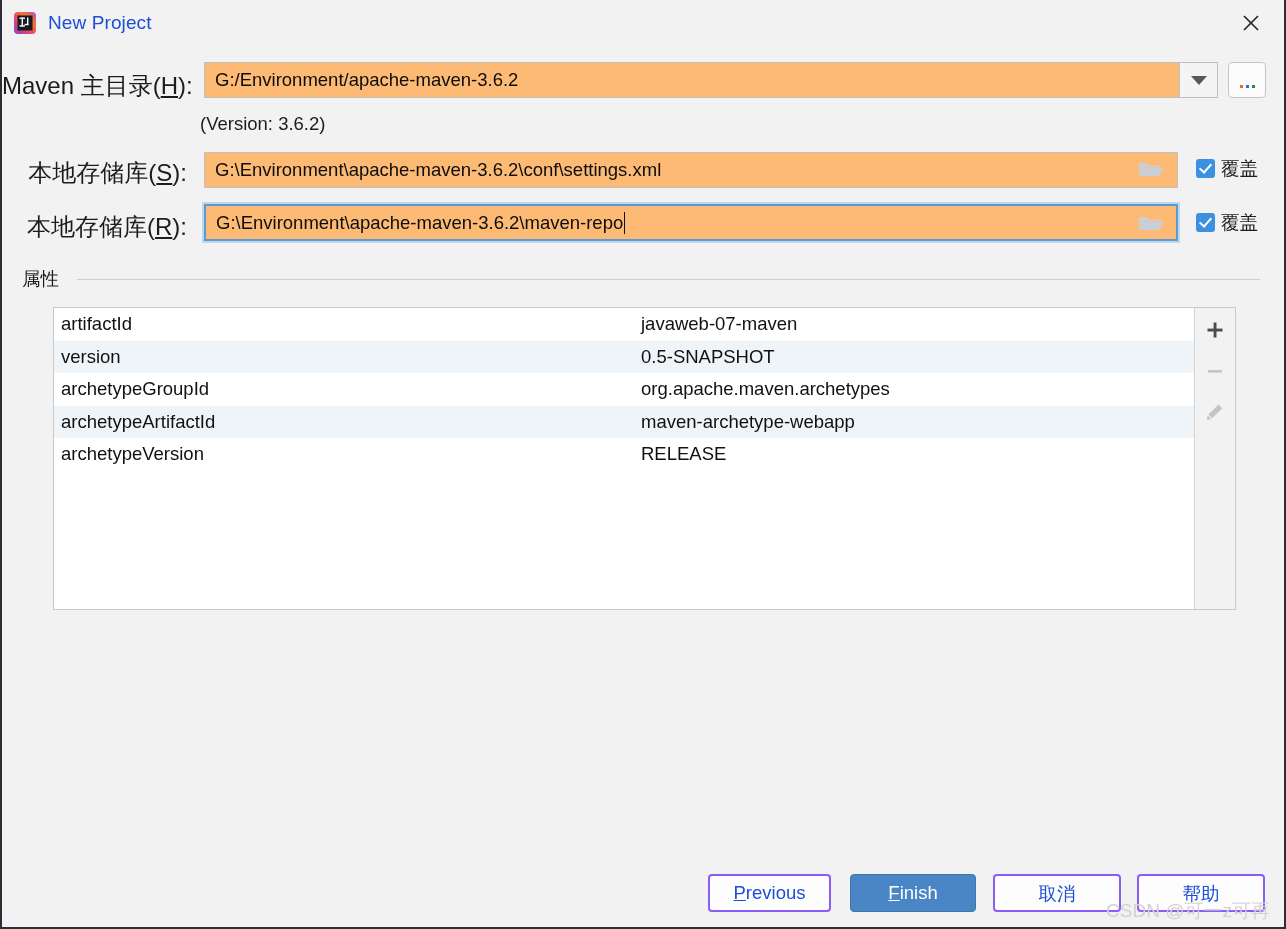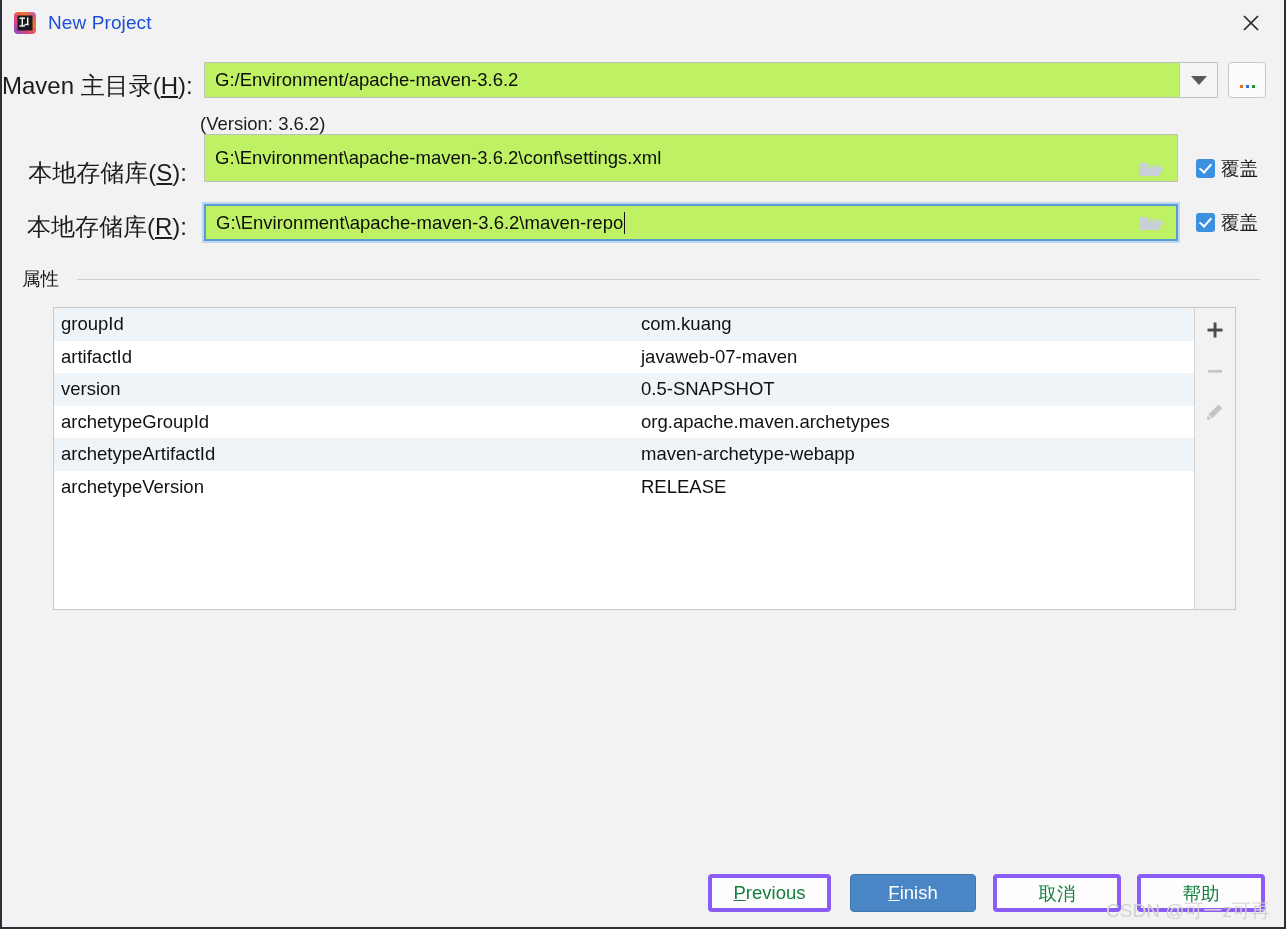--- a/index.html
+++ b/index.html
@@ -61,21 +61,21 @@
     text-align: right;
     font-size: 24px;
     color: #1c1c1c;
     white-space: nowrap;
   }
   .mn { text-decoration: underline; }
 
   .field {
     position: absolute;
     box-sizing: border-box;
-    background: #bef264;
+    background: #fdba74;
     border: 1px solid #c0c0c0;
     display: flex;
     align-items: center;
     font-size: 18.5px;
     color: #0d0d0d;
     padding-left: 10px;
     overflow: hidden;
     white-space: nowrap;
   }
   .field.focused {
@@ -233,27 +233,27 @@
     left: 0; top: 862px;
     width: 100%;
     height: 1px;
     background: #f2f2f2;
   }
   .btn {
     position: absolute;
     box-sizing: border-box;
     height: 38px;
     background: #fdfdfd;
-    border: 4px solid #8b5cf6;
+    border: 2px solid #8b5cf6;
     border-radius: 4px;
     display: flex;
     align-items: center;
     justify-content: center;
     font-size: 18.5px;
-    color: #15803d;
+    color: #1d4ed8;
     cursor: pointer;
     white-space: nowrap;
   }
   .btn.primary {
     background: #4a86c5;
     border: 1px solid #3e76ae;
     color: #ffffff;
   }
 
   .watermark {
@@ -318,21 +318,21 @@
         <i style="background:#1f8f3c"></i>
     </span>
   </div>
 
   <div class="version-text" style="left:198px;top:113px;">(Version: 3.6.2)</div>
 
   <div class="form-label" style="left:0;top:157px;width:185px;">
     <span>本地存储库</span>(<span class="mn">S</span>)<span>:</span>
   </div>
 
-  <div class="field" style="left:202px;top:134px;width:974px;height:48px;">
+  <div class="field" style="left:202px;top:152px;width:974px;height:36px;">
     <span>G:\Environment\apache-maven-3.6.2\conf\settings.xml</span>
   </div>
   <span class="folder-icon" style="left:1136px;top:159px;">
     <svg width="26" height="20" viewBox="0 0 26 20">
       <path d="M1 4 h8 l2 2.6 h12 v2 H6 L1 17 Z" fill="#c9cfd6"></path>
       <path d="M5.5 9 h20 l-4.5 8 H1 Z" fill="#c9cfd6"></path>
     </svg>
   </span>
 
   <div class="cbrow" style="left:1194px;top:156px;">
@@ -358,24 +358,20 @@
   <div class="cbrow" style="left:1194px;top:210px;">
     <span class="cbox"></span>
     <span class="cb-label">覆盖</span>
   </div>
 
   <div class="group-line"></div>
   <div class="group-title">属性</div>
 
   <div class="table-wrap">
     <div class="table-body" id="prop-rows">
-        <div class="prow alt">
-          <div class="pkey">groupId</div>
-          <div class="pval">com.kuang</div>
-        </div>
         <div class="prow">
           <div class="pkey">artifactId</div>
           <div class="pval">javaweb-07-maven</div>
         </div>
         <div class="prow alt">
           <div class="pkey">version</div>
           <div class="pval">0.5-SNAPSHOT</div>
         </div>
         <div class="prow">
           <div class="pkey">archetypeGroupId</div>

